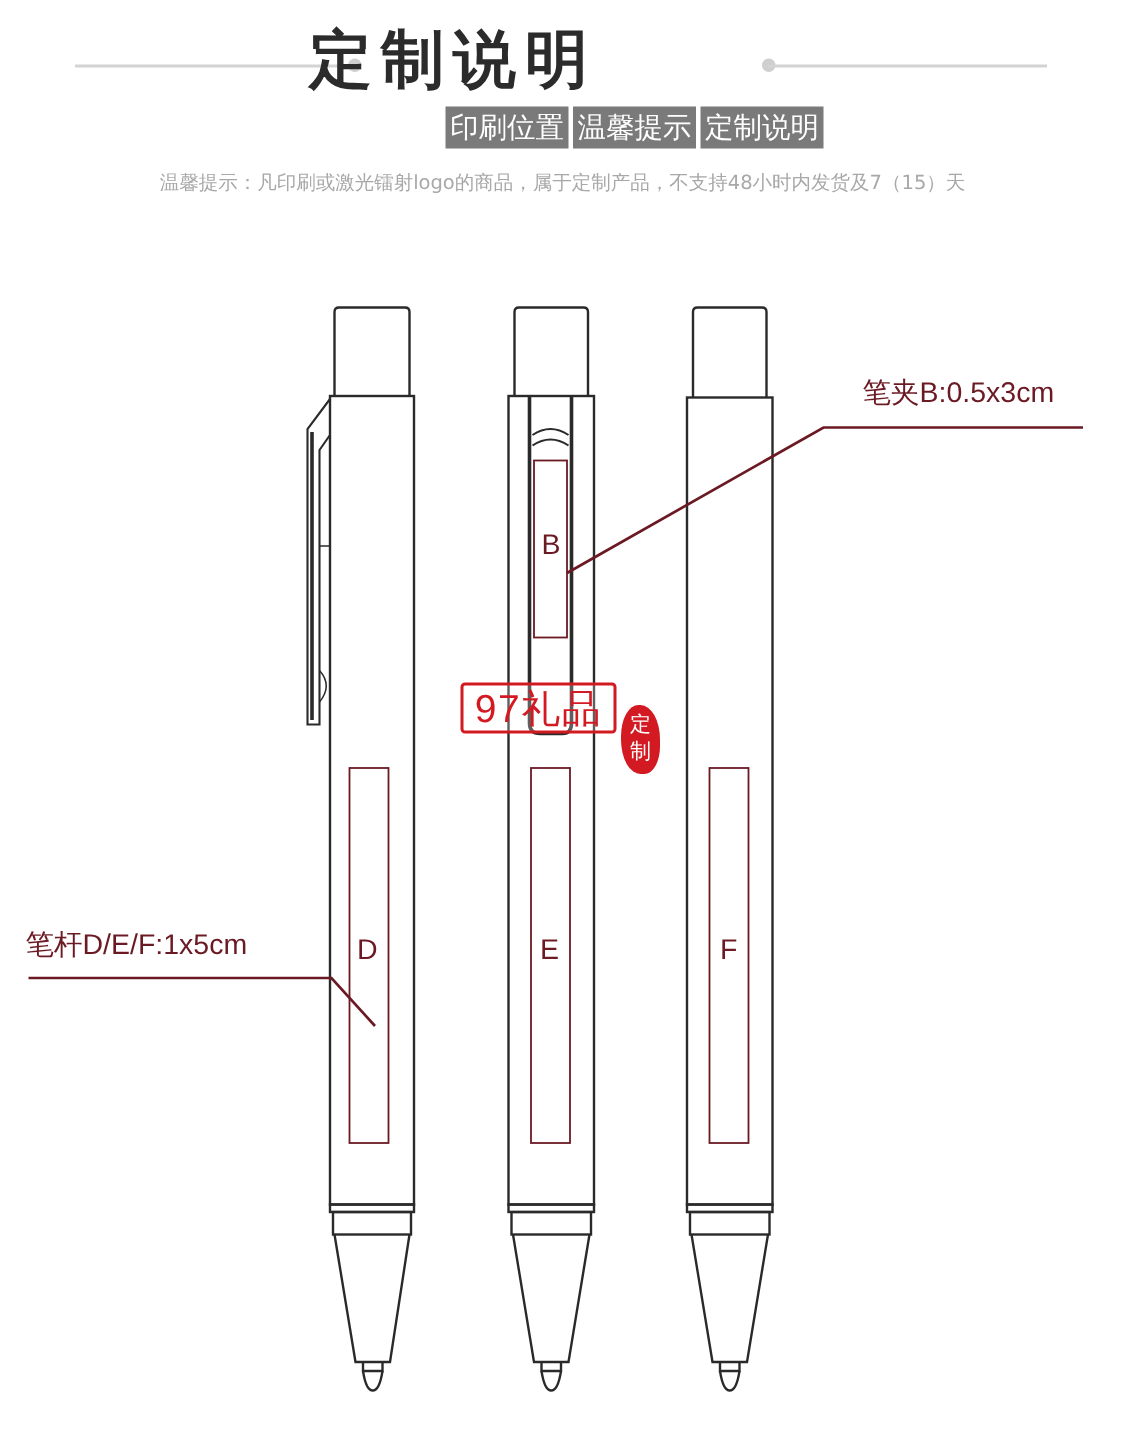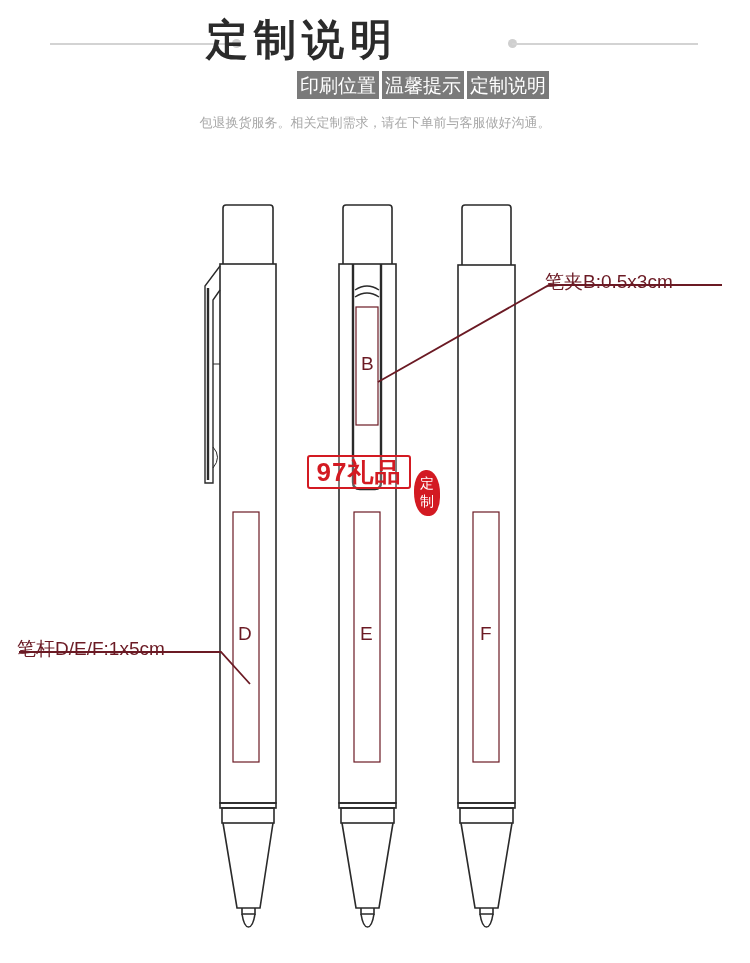--- a/index.html
+++ b/index.html
@@ -6,40 +6,40 @@
   body { width: 750px; height: 963px; position: relative; overflow: hidden; font-family: "DejaVu Sans", sans-serif; }
   .abs { position: absolute; }
   .title { left: 0; width: 604px; top: 10px; text-align: center; font-size: 42px; font-weight: bold; color: #2b2b2b; letter-spacing: 6px; line-height: 60px; }
   .rule { height: 2px; background: #d3d3d3; top: 43px; }
   .dot { width: 9px; height: 9px; border-radius: 50%; background: #cfcfcf; top: 39px; }
   .tabs { top: 71px; left: 0; width: 750px; display: flex; justify-content: center; gap: 3px; padding-left: 48px; }
   .tab { background: #7a7a7a; color: #ffffff; font-size: 19px; line-height: 28px; height: 28px; padding: 0 3px; }
   .notice { top: 114px; left: 20px; width: 710px; text-align: center; font-size: 13px; line-height: 17px; color: #a8a8a8; }
   .label { color: #6b1a24; font-size: 19px; line-height: 24px; white-space: nowrap; font-family: "Liberation Sans", sans-serif; }
   .letter { color: #6b1a24; font-size: 19px; font-family: "Liberation Sans", sans-serif; }
-  .stamp-logo { left: 307px; top: 455px; width: 100px; height: 30px; border: 2px solid #d31a22; border-radius: 3px; color: #d31a22; font-size: 26px; font-weight: bold; line-height: 30px; text-align: center; background: rgba(255,255,255,0.25); font-family: "Liberation Sans", sans-serif; letter-spacing: 1px; }
+  .stamp-logo { left: 307px; top: 455px; width: 100px; height: 30px; border: 2px solid #d31a22; border-radius: 3px; color: #d31a22; font-size: 26px; font-weight: normal; line-height: 30px; text-align: center; background: rgba(255,255,255,0.25); font-family: "Liberation Sans", sans-serif; letter-spacing: 1px; }
   .seal { left: 414px; top: 470px; width: 26px; height: 46px; background: #d31a22; border-radius: 45% 50% 40% 50%; color: #fff; font-size: 14px; line-height: 18px; text-align: center; padding-top: 4px; box-sizing: border-box; }
 </style>
 </head>
 <body>
 
 <div class="abs rule" style="left:50px;width:186px;"></div>
 <div class="abs dot" style="left:232px;"></div>
 <div class="abs title">定制说明</div>
 <div class="abs dot" style="left:508px;"></div>
 <div class="abs rule" style="left:512px;width:186px;"></div>
 
 <div class="abs tabs">
   <div class="tab">印刷位置</div>
   <div class="tab">温馨提示</div>
   <div class="tab">定制说明</div>
 </div>
 
 <div class="abs notice">
-  <div>包退换货服务。相关定制需求，请在下单前与客服做好沟通。</div>
+  <div>温馨提示：凡印刷或激光镭射logo的商品，属于定制产品，不支持48小时内发货及7（15）天</div>
 </div>
 
 <svg class="abs" style="left:0;top:0;" width="750" height="963" viewBox="0 0 750 963">
   <g fill="none" stroke="#2a2a2a" stroke-width="1.6">
 
     <g>
       <path d="M223,264 L223,208 Q223,205 226,205 L270,205 Q273,205 273,208 L273,264"></path>
       <rect x="220" y="264" width="56" height="539"></rect>
       <rect x="220" y="803" width="56" height="5"></rect>
       <rect x="222" y="808" width="52" height="15"></rect>
@@ -83,22 +83,22 @@
     <rect x="354" y="512" width="26" height="250"></rect>
     <rect x="473" y="512" width="26" height="250"></rect>
   </g>
 
   <g fill="none" stroke="#6b1a24" stroke-width="1.8">
     <path d="M722,285 L549,285 L378,382"></path>
     <path d="M19,652 L221,652 L250,684"></path>
   </g>
 </svg>
 
-<div class="abs label" style="left:545px;top:251px;margin-top:19px;">笔夹B:0.5x3cm</div>
-<div class="abs label" style="left:17px;top:637px;">笔杆D/E/F:1x5cm</div>
+<div class="abs label" style="left:575px;top:251px;">笔夹B:0.5x3cm</div>
+<div class="abs label" style="left:17px;top:619px;">笔杆D/E/F:1x5cm</div>
 
 <div class="abs letter" style="left:361px;top:353px;">B</div>
 <div class="abs letter" style="left:238px;top:623px;">D</div>
 <div class="abs letter" style="left:360px;top:623px;">E</div>
 <div class="abs letter" style="left:480px;top:623px;">F</div>
 
 <div class="abs stamp-logo">97礼品</div>
 <div class="abs seal">
   <div>定</div>
   <div>制</div>

